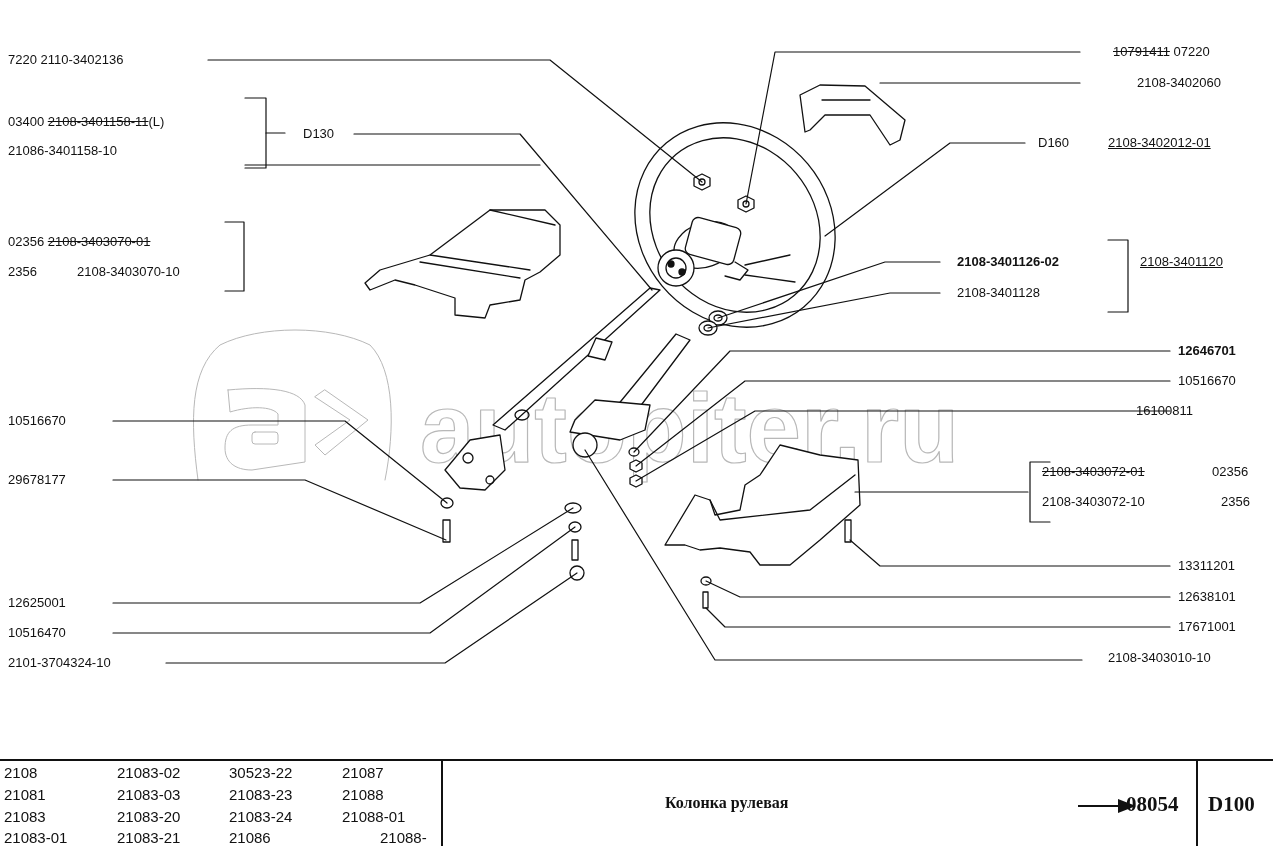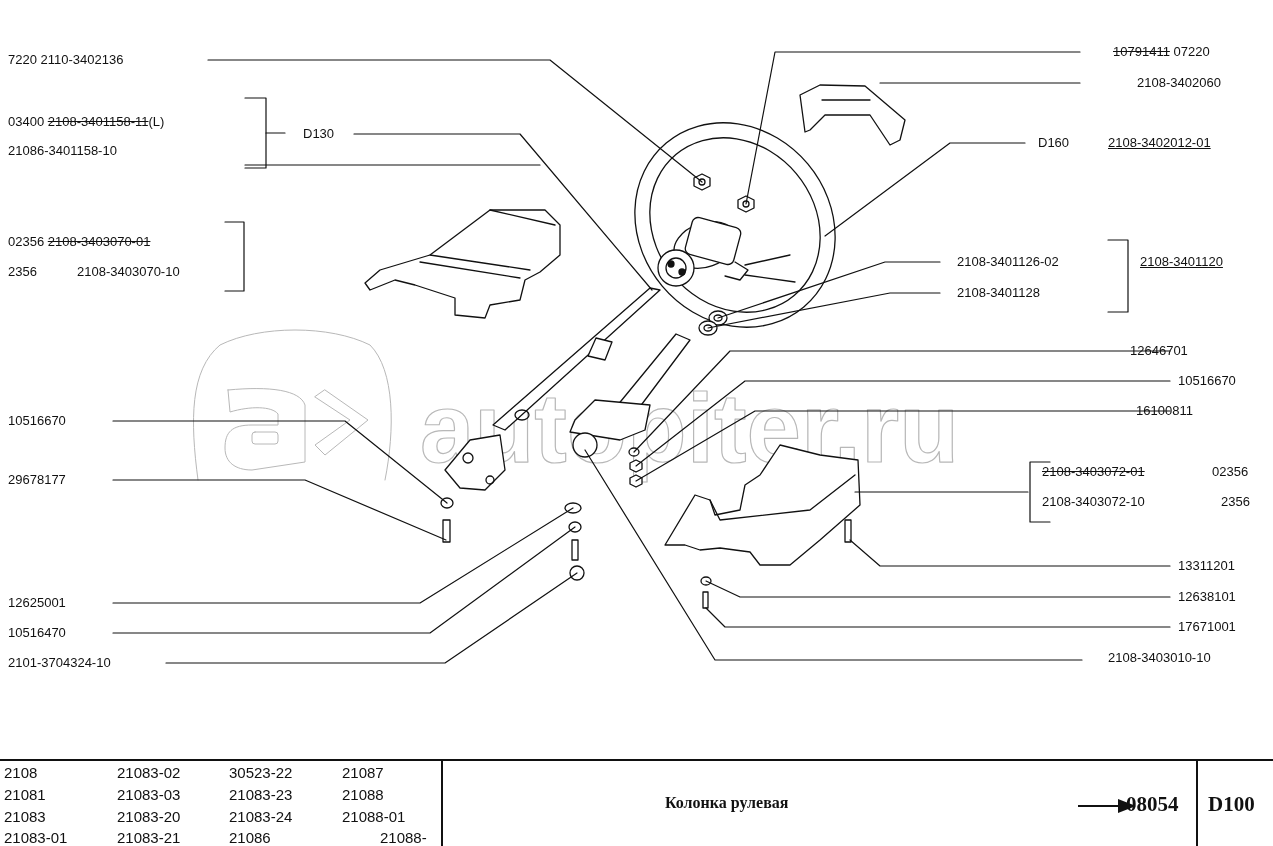--- a/index.html
+++ b/index.html
@@ -160,24 +160,24 @@
 <div class="lbl" style="left:8px;top:593px;">12625001</div>
 <div class="lbl" style="left:8px;top:623px;">10516470</div>
 <div class="lbl" style="left:8px;top:653px;">2101-3704324-10</div>
 
 <div class="lbl" style="left:1113px;top:42px;">
   <span class="strike">10791411</span><span> 07220</span>
 </div>
 <div class="lbl" style="left:1137px;top:73px;">2108-3402060</div>
 <div class="lbl" style="left:1038px;top:133px;">D160</div>
 <div class="lbl under" style="left:1108px;top:133px;">2108-3402012-01</div>
-<div class="lbl" style="left:957px;top:252px;">2108-3401126-02</div>
+<div class="lbl" style="left:957px;top:252px;font-weight:bold;">2108-3401126-02</div>
 <div class="lbl" style="left:957px;top:283px;">2108-3401128</div>
 <div class="lbl under" style="left:1140px;top:252px;">2108-3401120</div>
-<div class="lbl" style="left:1130px;top:341px;">12646701</div>
+<div class="lbl" style="left:1178px;top:341px;font-weight:bold;">12646701</div>
 <div class="lbl" style="left:1178px;top:371px;">10516670</div>
 <div class="lbl" style="left:1136px;top:401px;">16100811</div>
 <div class="lbl" style="left:1042px;top:462px;">
   <span class="strike">2108-3403072-01</span>
 </div>
 <div class="lbl" style="left:1212px;top:462px;">02356</div>
 <div class="lbl" style="left:1042px;top:492px;">2108-3403072-10</div>
 <div class="lbl" style="left:1221px;top:492px;">2356</div>
 <div class="lbl" style="left:1178px;top:556px;">13311201</div>
 <div class="lbl" style="left:1178px;top:587px;">12638101</div>

